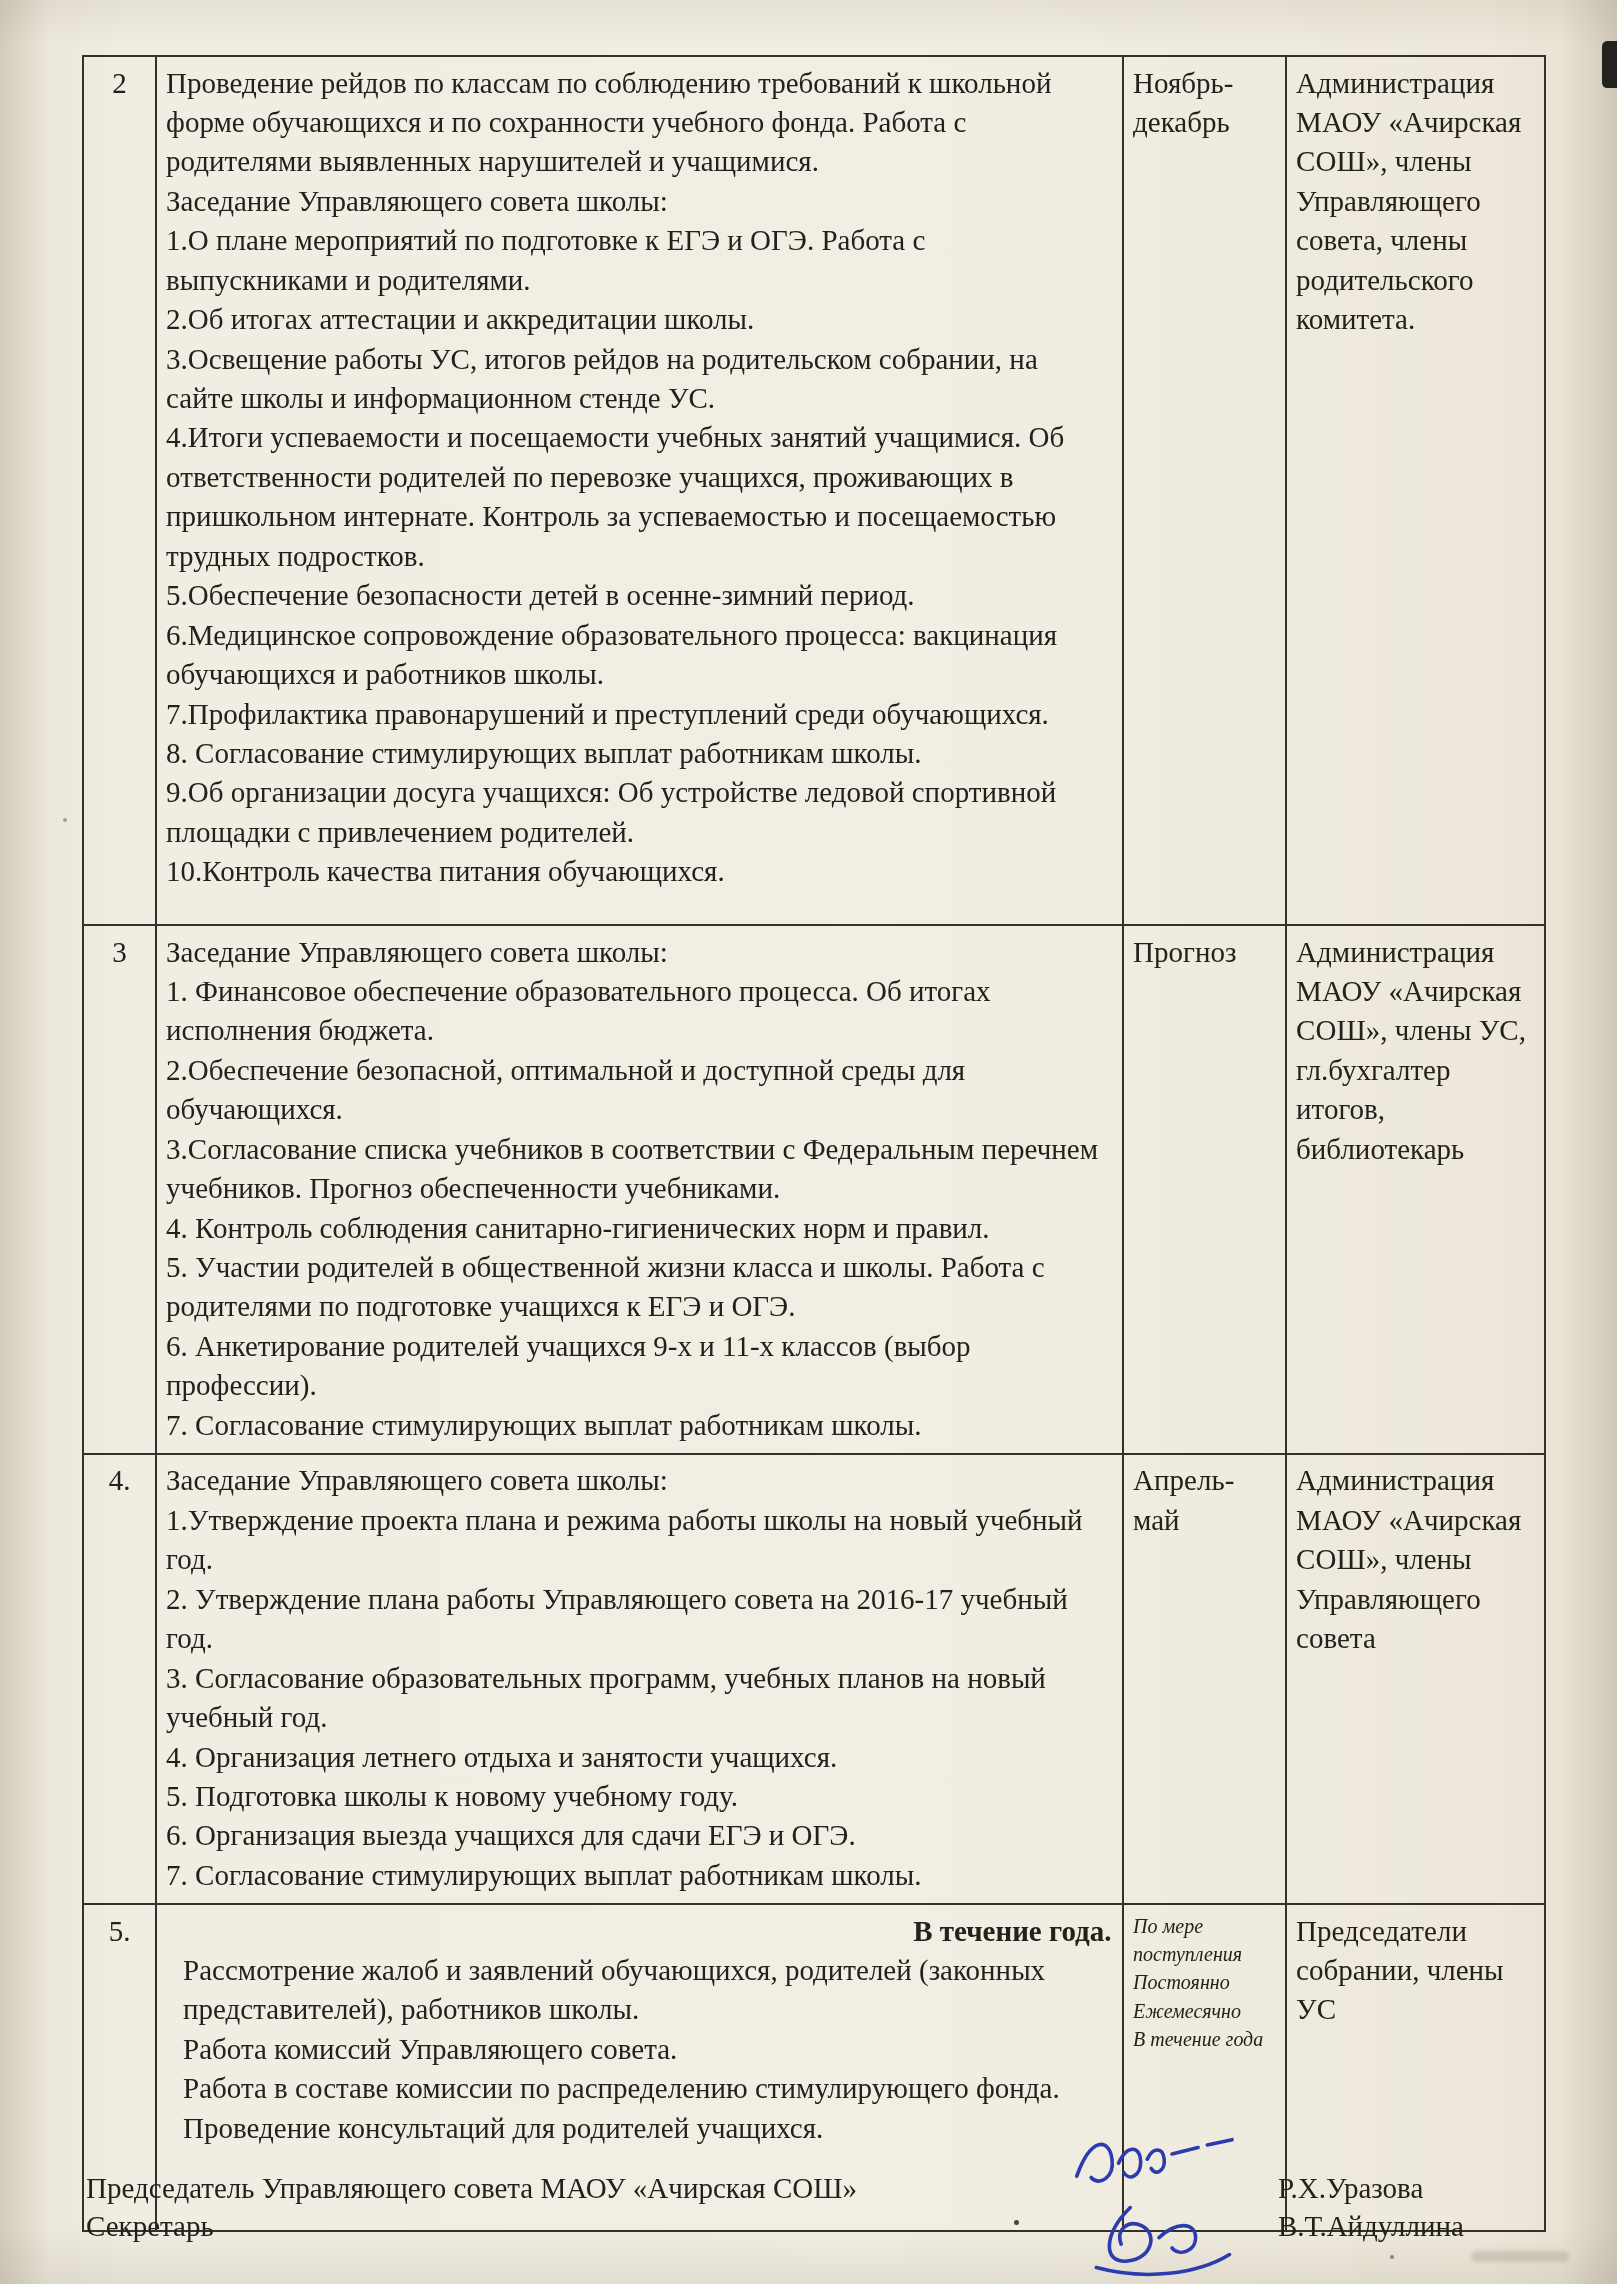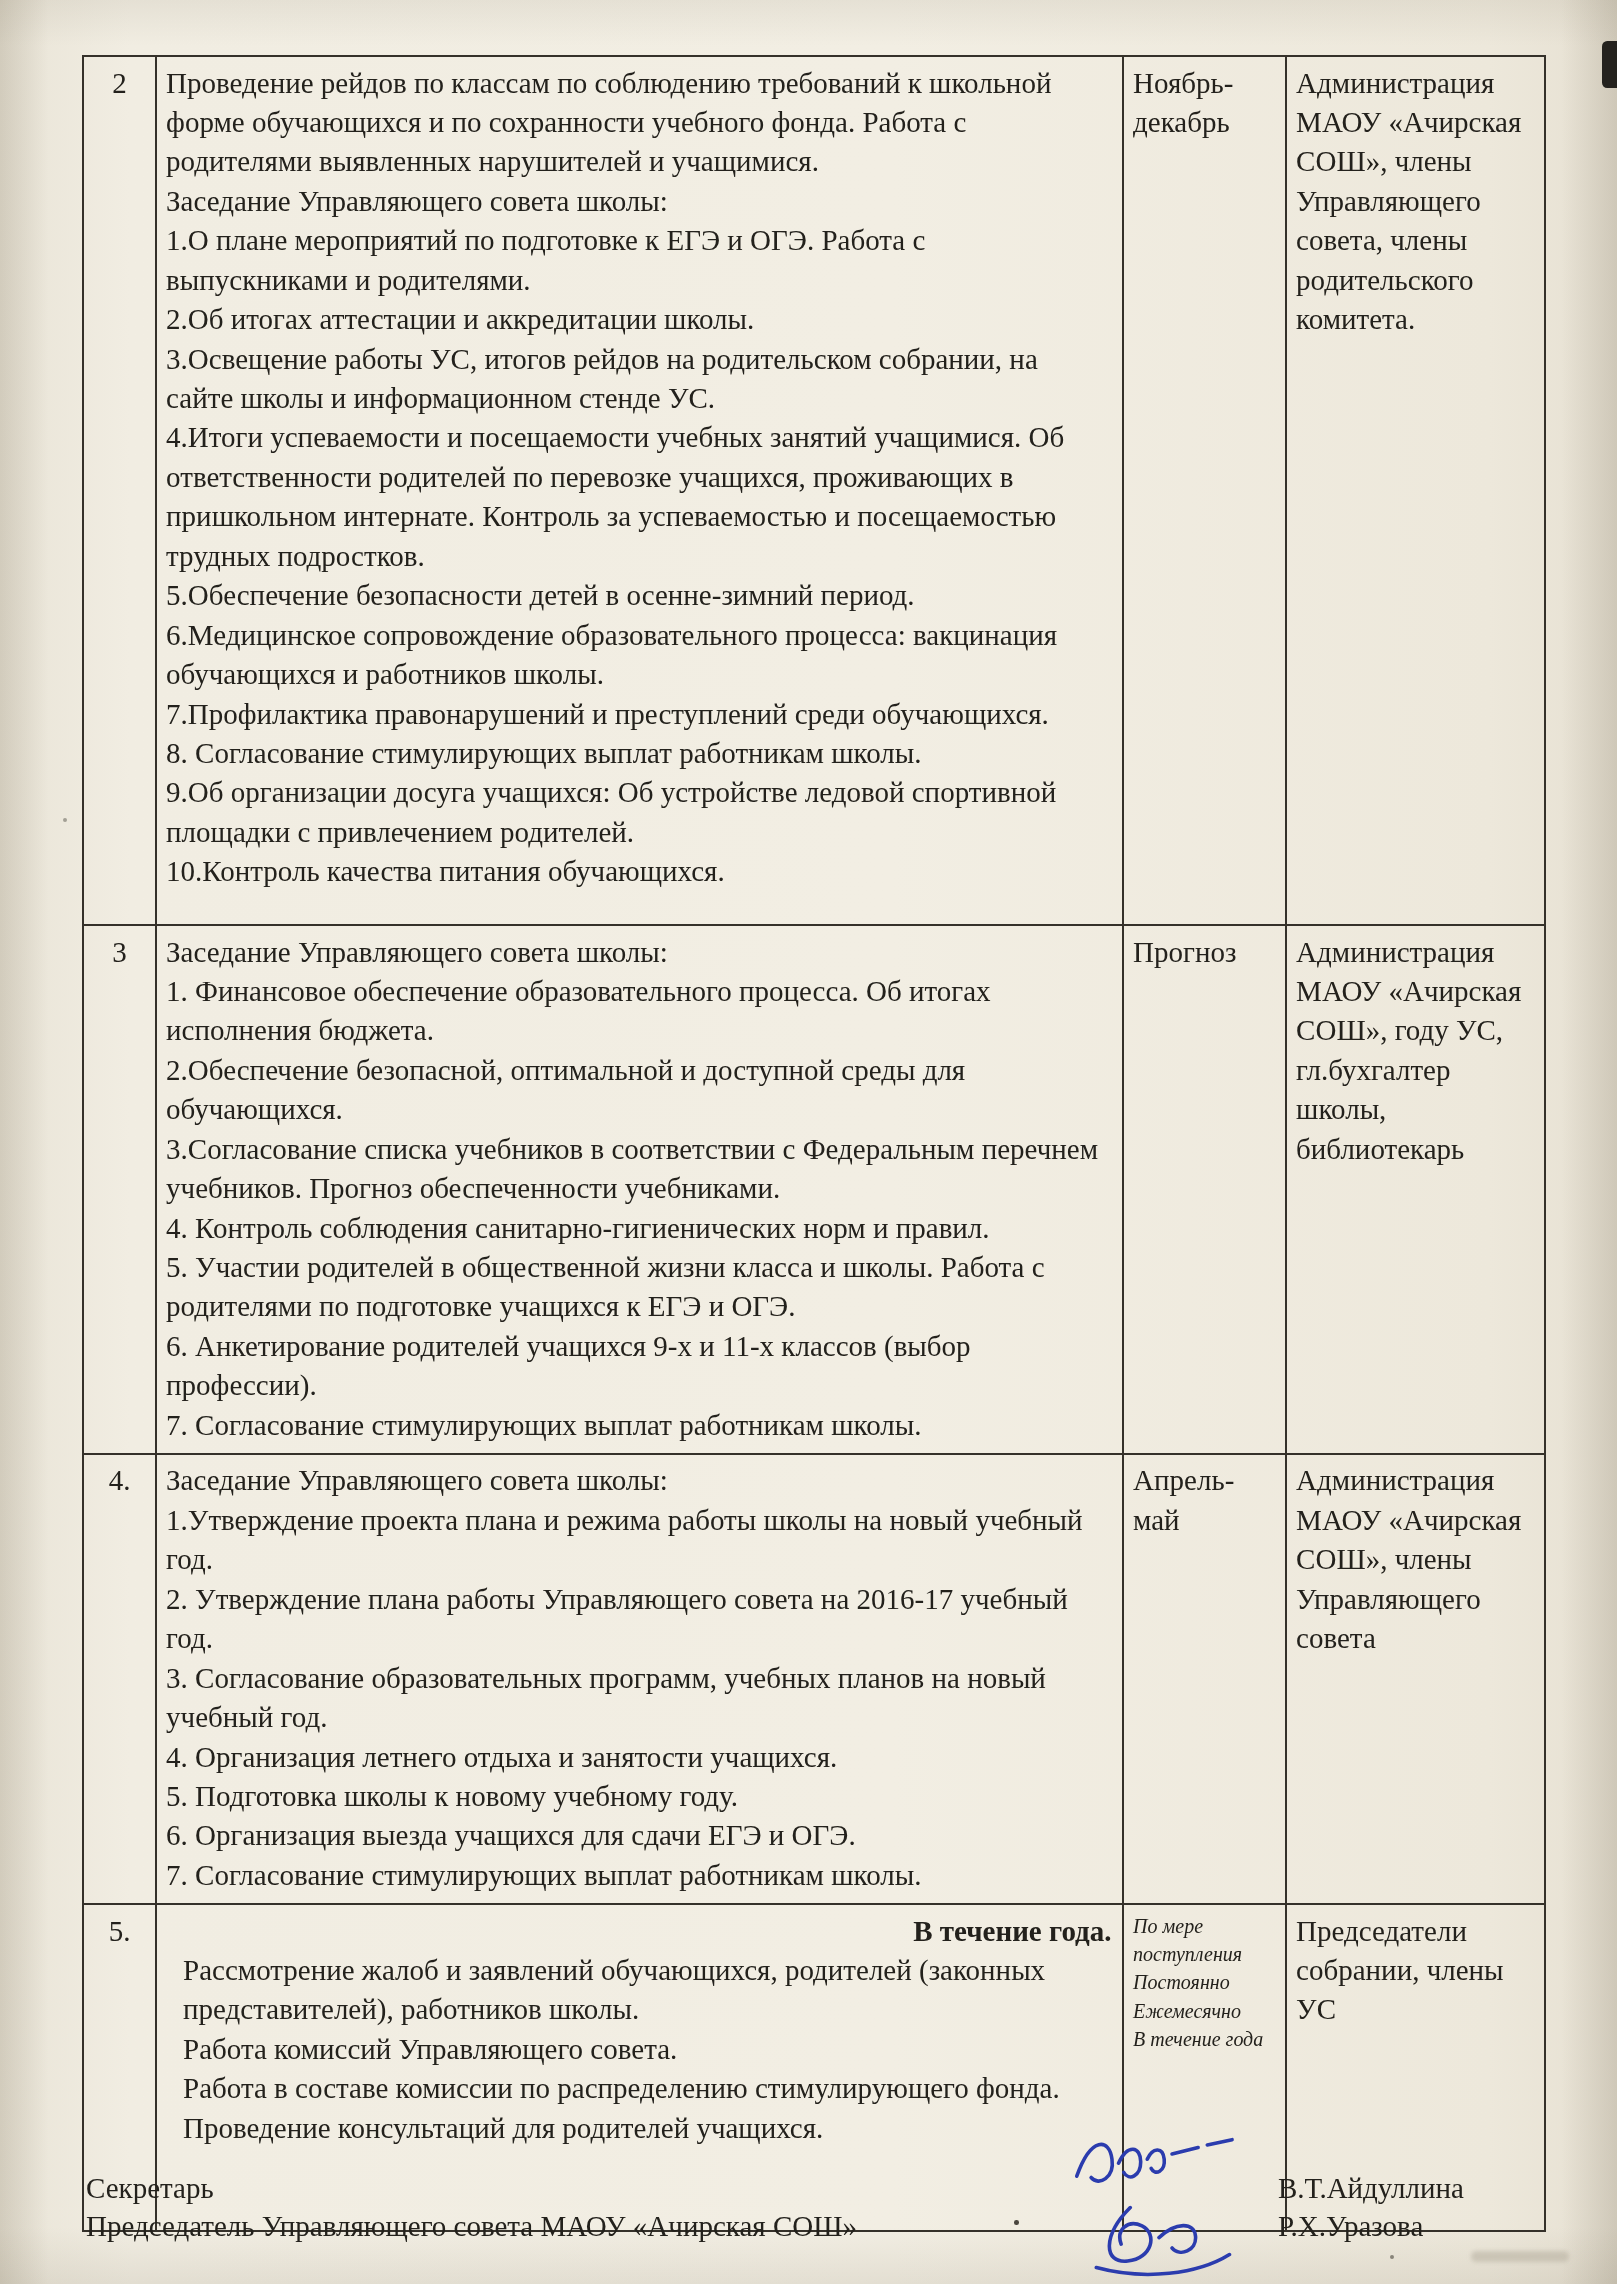--- a/index.html
+++ b/index.html
@@ -175,21 +175,21 @@
 3.Согласование списка учебников в соответствии с Федеральным перечнем учебников. Прогноз обеспеченности учебниками.
 4. Контроль соблюдения санитарно-гигиенических норм и правил.
 5. Участии родителей в общественной жизни класса и школы. Работа с родителями по подготовке учащихся к ЕГЭ и ОГЭ.
 6. Анкетирование родителей учащихся 9-х и 11-х классов (выбор профессии).
 7. Согласование стимулирующих выплат работникам школы.</div>
       </td>
       <td class="col-timing">
         <div class="timing-text">Прогноз</div>
       </td>
       <td class="col-resp">
-        <div class="resp-text">Администрация МАОУ «Ачирская СОШ», году УС, гл.бухгалтер школы, библиотекарь</div>
+        <div class="resp-text">Администрация МАОУ «Ачирская СОШ», члены УС, гл.бухгалтер итогов, библиотекарь</div>
       </td>
     </tr>
 
     <tr class="row-4">
       <td class="col-num">
         <span>4.</span>
       </td>
       <td class="col-activity">
         <div class="activity-text">Заседание Управляющего совета школы:
 1.Утверждение проекта плана и режима работы школы на новый учебный год.
@@ -227,26 +227,26 @@
       </td>
       <td class="col-resp">
         <div class="resp-text">Председатели собрании, члены УС</div>
       </td>
     </tr>
   </tbody>
     </table>
 
   <div class="footer">
     <div class="footer-line">
+      <span>Председатель Управляющего совета МАОУ «Ачирская СОШ»</span>
+      <span class="footer-name">Р.Х.Уразова</span>
+    </div>
+    <div class="footer-line">
       <span>Секретарь</span>
       <span class="footer-name">В.Т.Айдуллина</span>
-    </div>
-    <div class="footer-line">
-      <span>Председатель Управляющего совета МАОУ «Ачирская СОШ»</span>
-      <span class="footer-name">Р.Х.Уразова</span>
     </div>
   </div>
 
   <div class="signature-wrap">
     <svg width="248" height="154" viewBox="0 0 380 235">
       <path d="M18 78 C40 16, 68 20, 72 52 C76 80, 52 94, 40 80 M82 58 C96 28, 116 32, 116 56 C116 78, 98 86, 90 72 M126 52 C134 34, 150 32, 152 52 C154 70, 138 78, 132 66 M164 44 L204 34 M218 30 L256 22" stroke="#2b3cae" fill="none" stroke-width="5.5" stroke-linecap="round"></path>
       <path d="M100 126 C58 168, 58 212, 96 208 C134 204, 142 166, 118 154 C96 144, 78 160, 86 182 M144 172 C170 148, 198 148, 200 170 C202 192, 176 202, 164 188 M48 218 C122 238, 204 228, 252 198" stroke="#2b3cae" fill="none" stroke-width="5.5" stroke-linecap="round"></path>
     </svg>
   </div>
 

